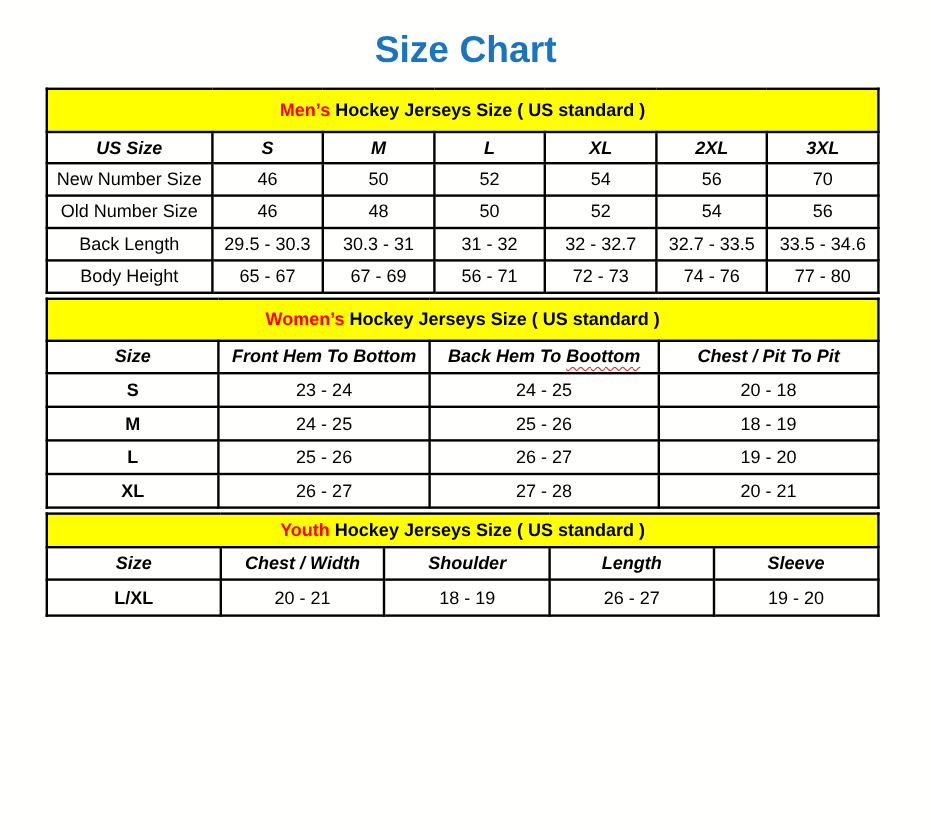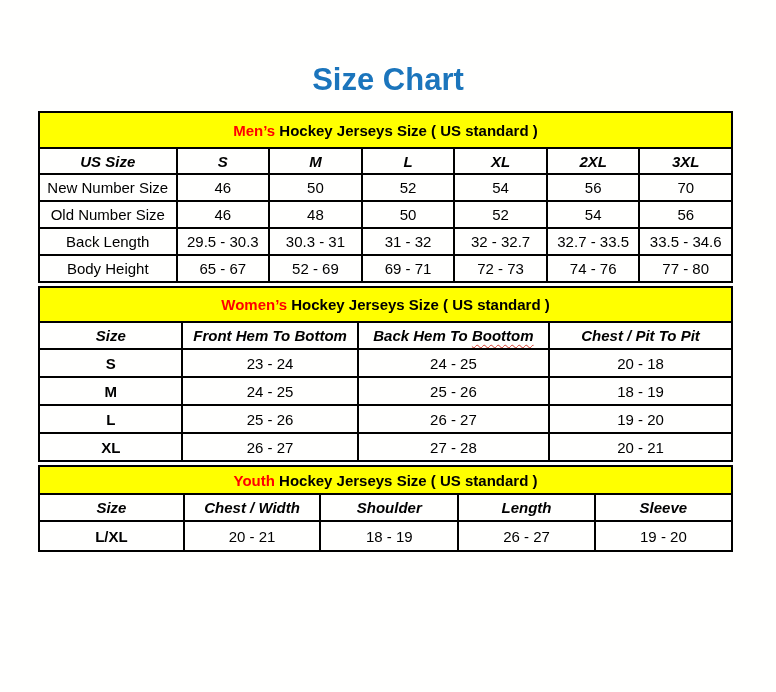--- a/index.html
+++ b/index.html
@@ -4,21 +4,21 @@
 <style>
   html,body{margin:0;padding:0;}
   body{
     width:776px;height:692px;
     background:#fffffe;
     font-family:"Liberation Sans","DejaVu Sans",sans-serif;
     color:#000;
     overflow:hidden;
   }
   .page-title{
-    margin:62px 0 13px 0;
+    margin:24px 0 13px 0;
     text-align:center;
     font-size:31px;
     font-weight:700;
     color:#1b75bc;
     letter-spacing:0px;
   }
   .tables-wrap{
     margin-left:38px;
     width:646px;
   }
@@ -118,22 +118,22 @@
           <td>29.5 - 30.3</td>
           <td>30.3 - 31</td>
           <td>31 - 32</td>
           <td>32 - 32.7</td>
           <td>32.7 - 33.5</td>
           <td>33.5 - 34.6</td>
         </tr>
         <tr>
           <td>Body Height</td>
           <td>65 - 67</td>
-          <td>52 - 69</td>
-          <td>69 - 71</td>
+          <td>67 - 69</td>
+          <td>56 - 71</td>
           <td>72 - 73</td>
           <td>74 - 76</td>
           <td>77 - 80</td>
         </tr>
       </tbody>
     </table>
   <table class="size-table" data-section="1">
       <colgroup>
         <col style="width: 20.7%;">
         <col style="width: 25.3%;">

